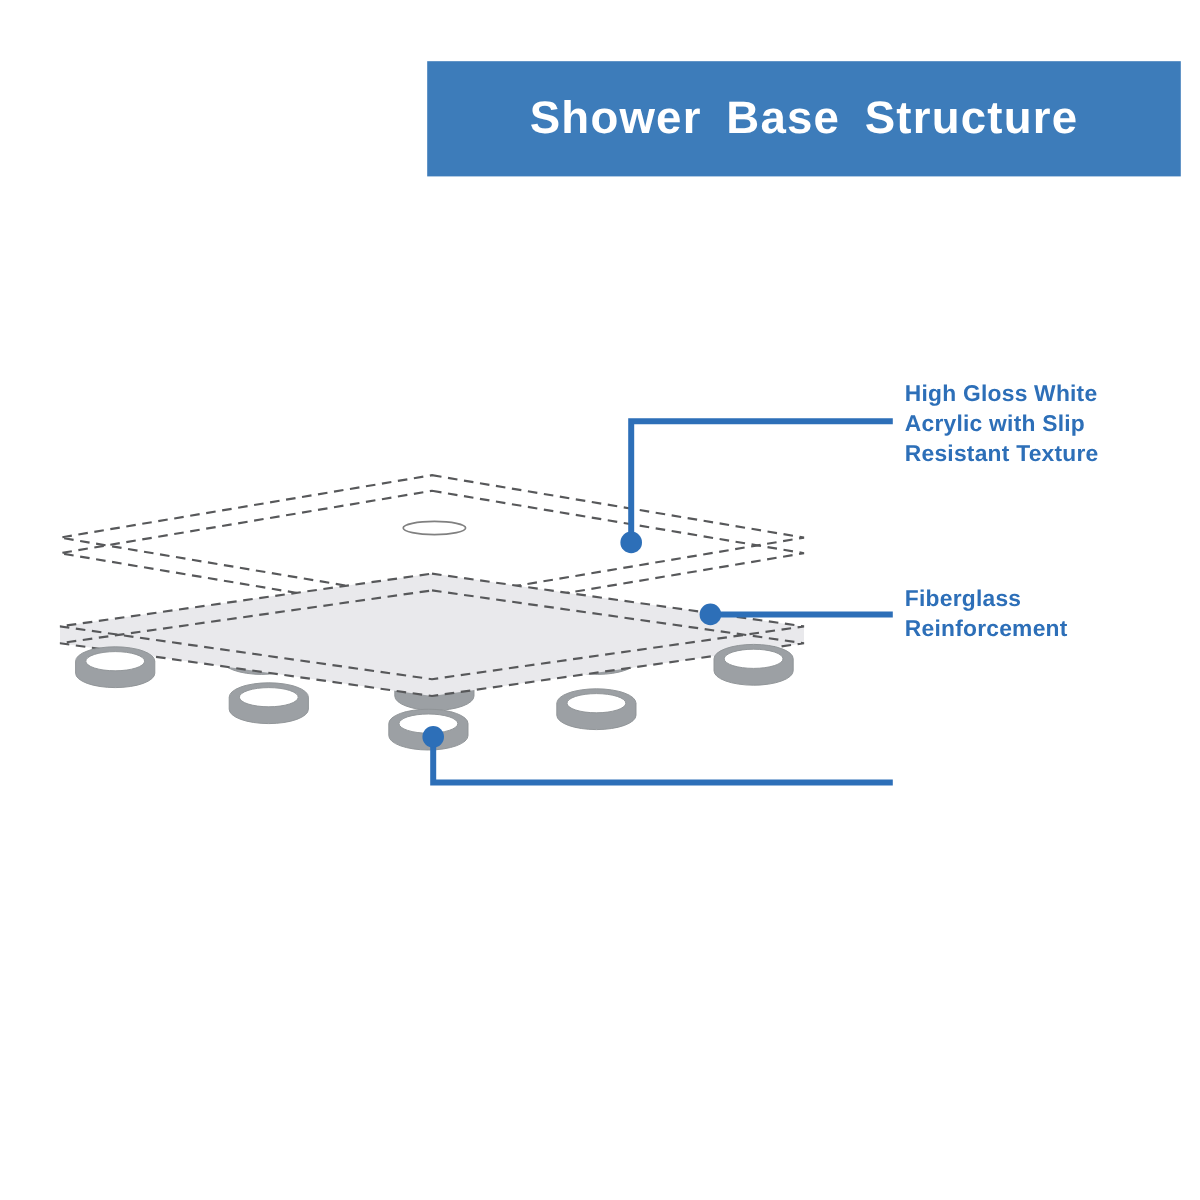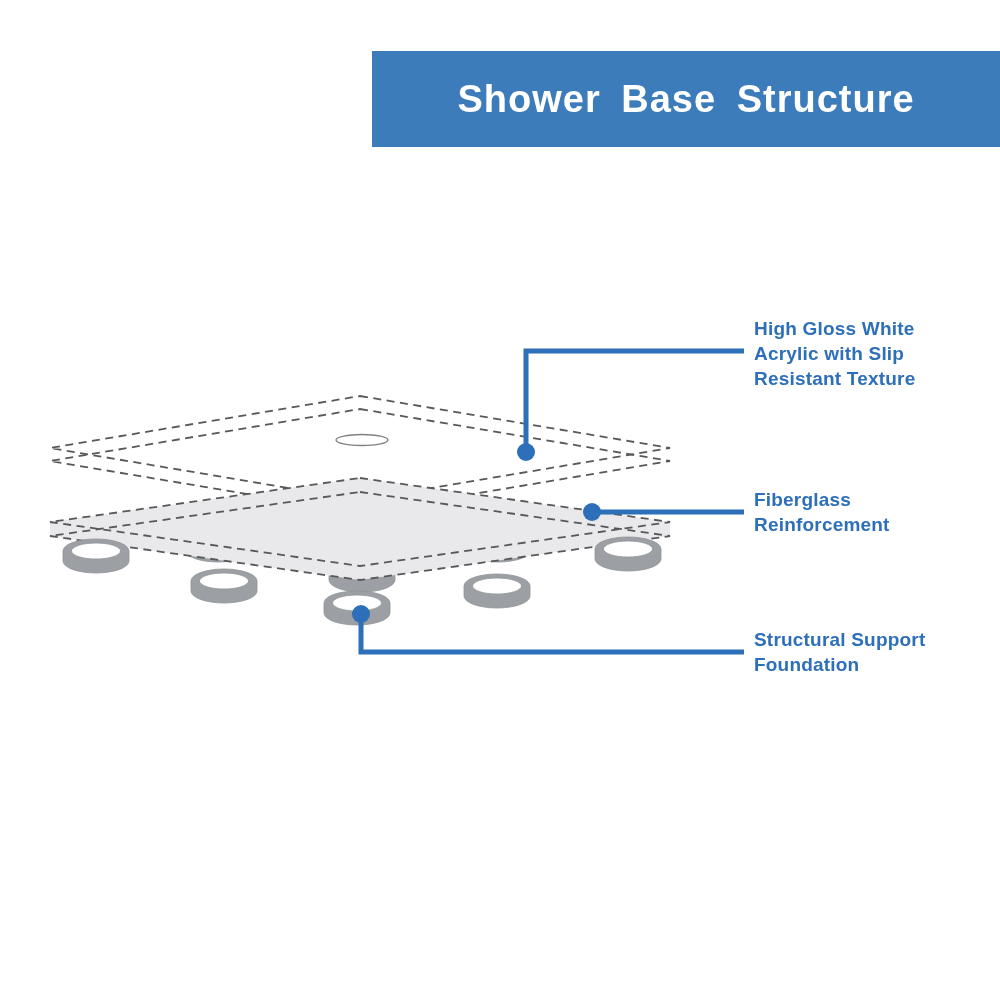--- a/index.html
+++ b/index.html
@@ -2,21 +2,21 @@
 <html><head>
 <meta charset="utf-8">
 <style>
   html,body{margin:0;padding:0;background:#ffffff;}
   #page{
     position:relative;width:1000px;height:1000px;background:#ffffff;overflow:hidden;
     font-family:"Liberation Sans","DejaVu Sans",sans-serif;
   }
   
   .banner{
-    position:absolute;left:372px;top:51px;width:628px;height:96px;
+    position:absolute;left:356px;top:51px;width:628px;height:96px;
     background:#3d7cba;display:flex;align-items:center;justify-content:center;
   }
   .banner-title{
     color:#ffffff;font-size:38px;font-weight:bold;letter-spacing:1px;word-spacing:9px;
     white-space:nowrap;
   }
   
   .diagram-svg{position:absolute;left:0;top:0;width:1000px;height:1000px;}
   
   .callout{
@@ -106,17 +106,15 @@
       <circle cx="592" cy="512" r="9"></circle>
       <circle cx="361" cy="614" r="9"></circle>
     </g>
   </svg>
 
   <div class="callout callout-acrylic">High Gloss White
 Acrylic with Slip
 Resistant Texture</div>
   <div class="callout callout-fiberglass">Fiberglass
 Reinforcement</div>
-  <div class="callout callout-foundation">Structural Support
-Foundation</div>
 
 
 </div>
 
 </body></html>

